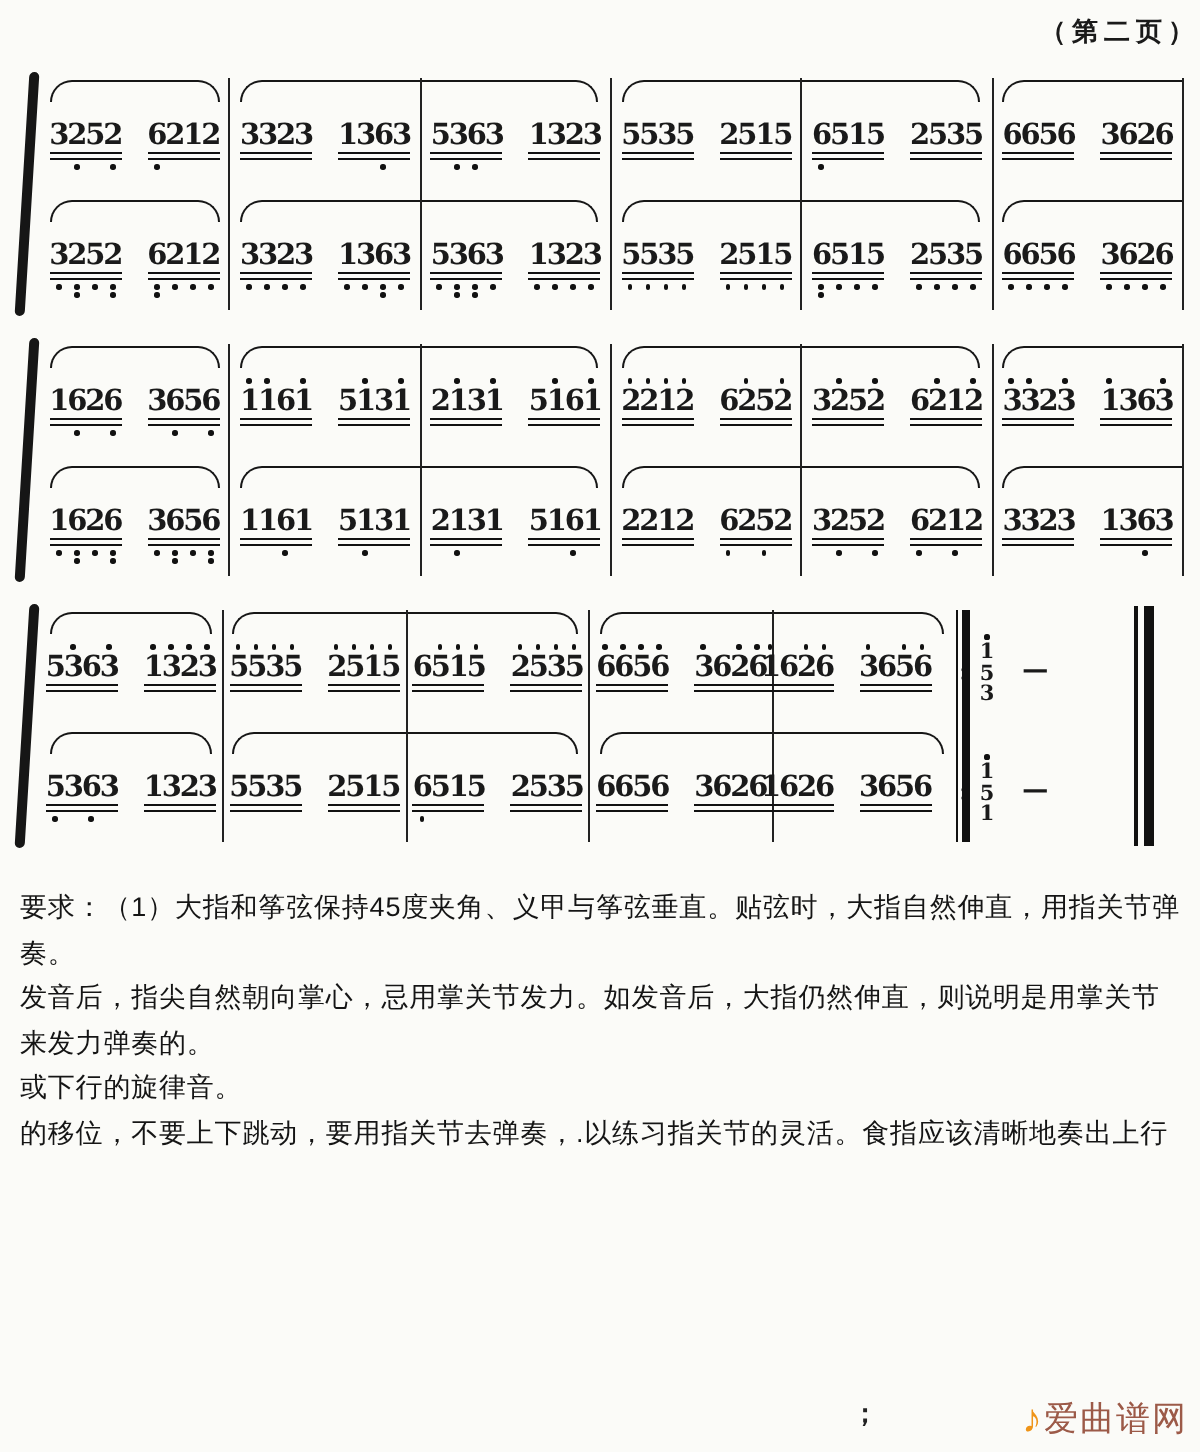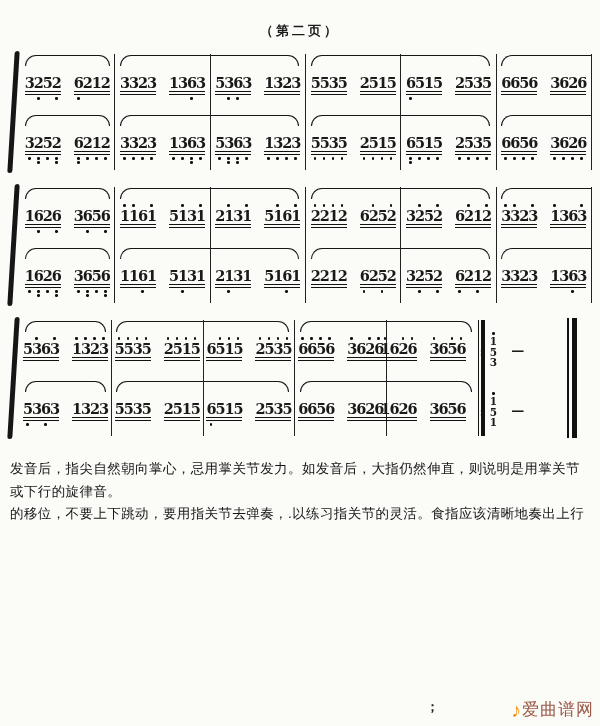--- a/index.html
+++ b/index.html
@@ -3,22 +3,22 @@
 <meta charset="utf-8">
 <style>
   html,body{margin:0;padding:0;}
   body{
     width:600px;height:726px;position:relative;overflow:hidden;
     background:#fbfbf8;color:#1a1a1a;
     font-family:"Liberation Sans","DejaVu Sans",sans-serif;
   }
   
   .title{
-    text-align:center;font-size:13px;letter-spacing:3px;
-    padding-top:22px;font-weight:600;
+    text-align:right;font-size:13px;letter-spacing:3px;
+    padding-top:7px;font-weight:600;
   }
   
   .score{margin:14px 8px 0 8px;}
   .system{display:flex;margin-bottom:17px;}
   .brace{width:12px;position:relative;flex:0 0 12px;}
   .brace::before{
     content:"";position:absolute;left:3px;top:-3px;bottom:-3px;width:4.5px;
     background:#161616;transform:skewX(-3.5deg);border-radius:3px;
   }
   .measures{display:flex;flex:1;position:relative;}
@@ -2047,21 +2047,23 @@
               <div class="snote"><span>1</span></div>
             </div>
             <span class="dash">—</span>
           </div>
         </div>
       </div>
     </div>
   </div>
 
 <div class="notes">
+    <div class="note-line">要求：（1）大指和筝弦保持45度夹角、义甲与筝弦垂直。贴弦时，大指自然伸直，用指关节弹奏。</div>
     <div class="note-line">发音后，指尖自然朝向掌心，忌用掌关节发力。如发音后，大指仍然伸直，则说明是用掌关节</div>
+    <div class="note-line">来发力弹奏的。</div>
     <div class="note-line">或下行的旋律音。</div>
     <div class="note-line">的移位，不要上下跳动，要用指关节去弹奏，.以练习指关节的灵活。食指应该清晰地奏出上行</div>
   </div>
 
 <span class="stray">；</span>
 
 <div class="watermark">
   <span class="wm-icon" style="color: rgb(239, 148, 24);">♪</span>
   <span class="wm-text" style="color: rgb(156, 90, 72);">爱曲谱网</span>
 </div>

